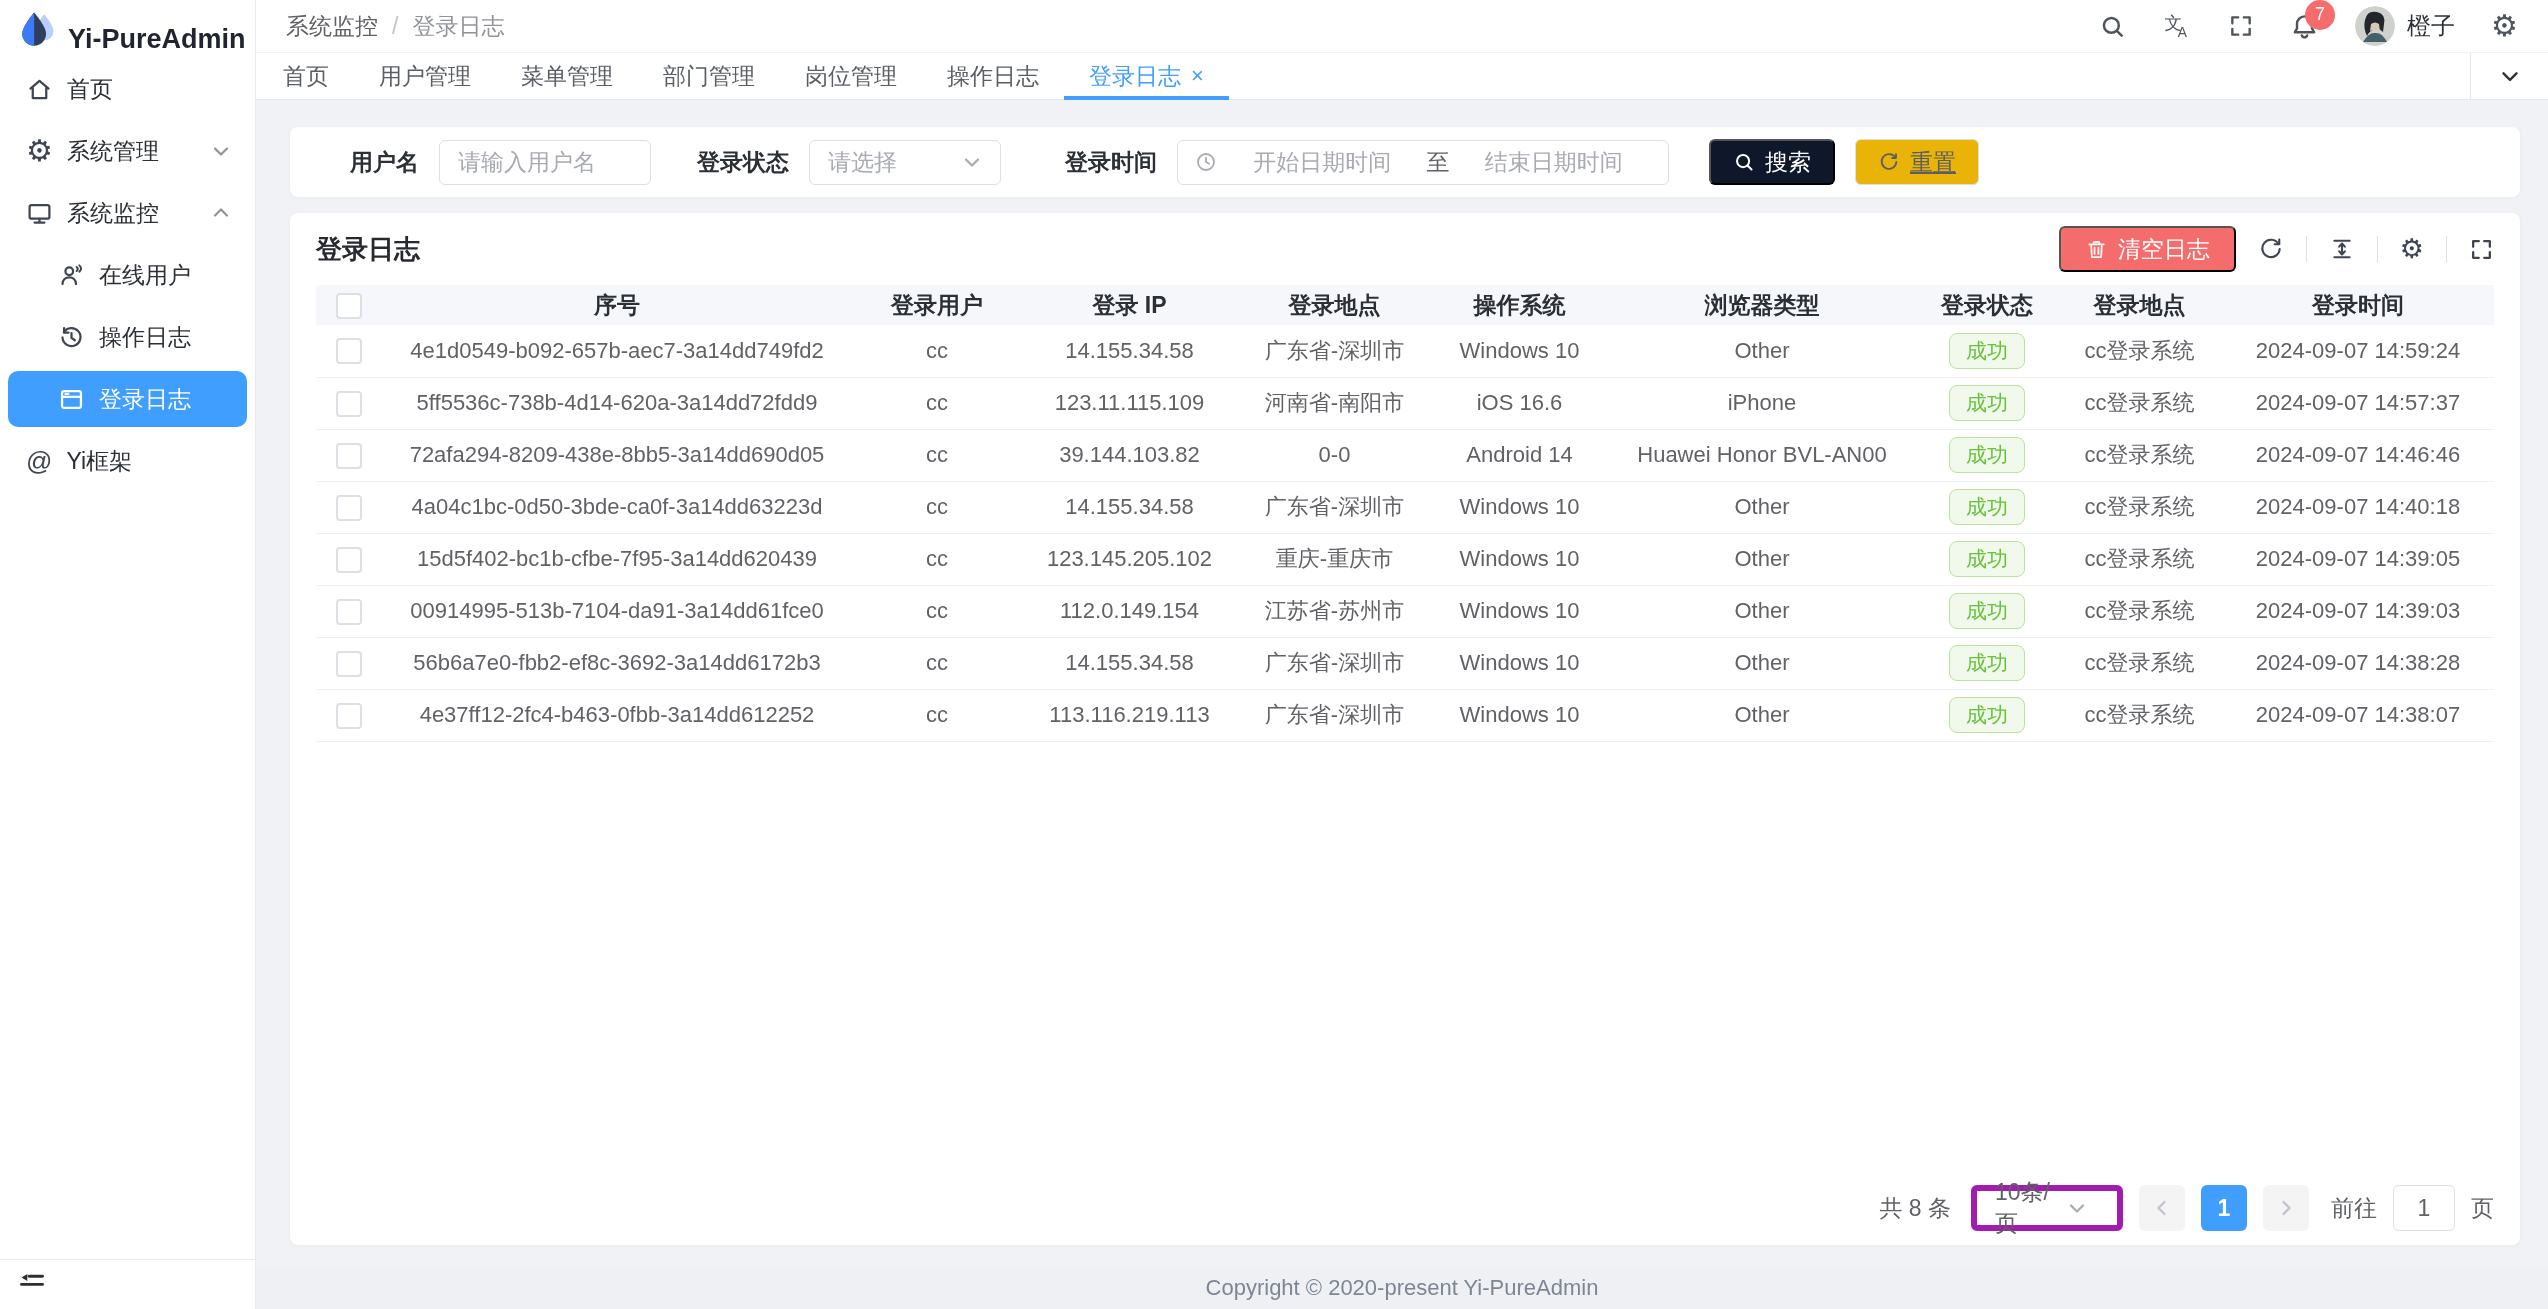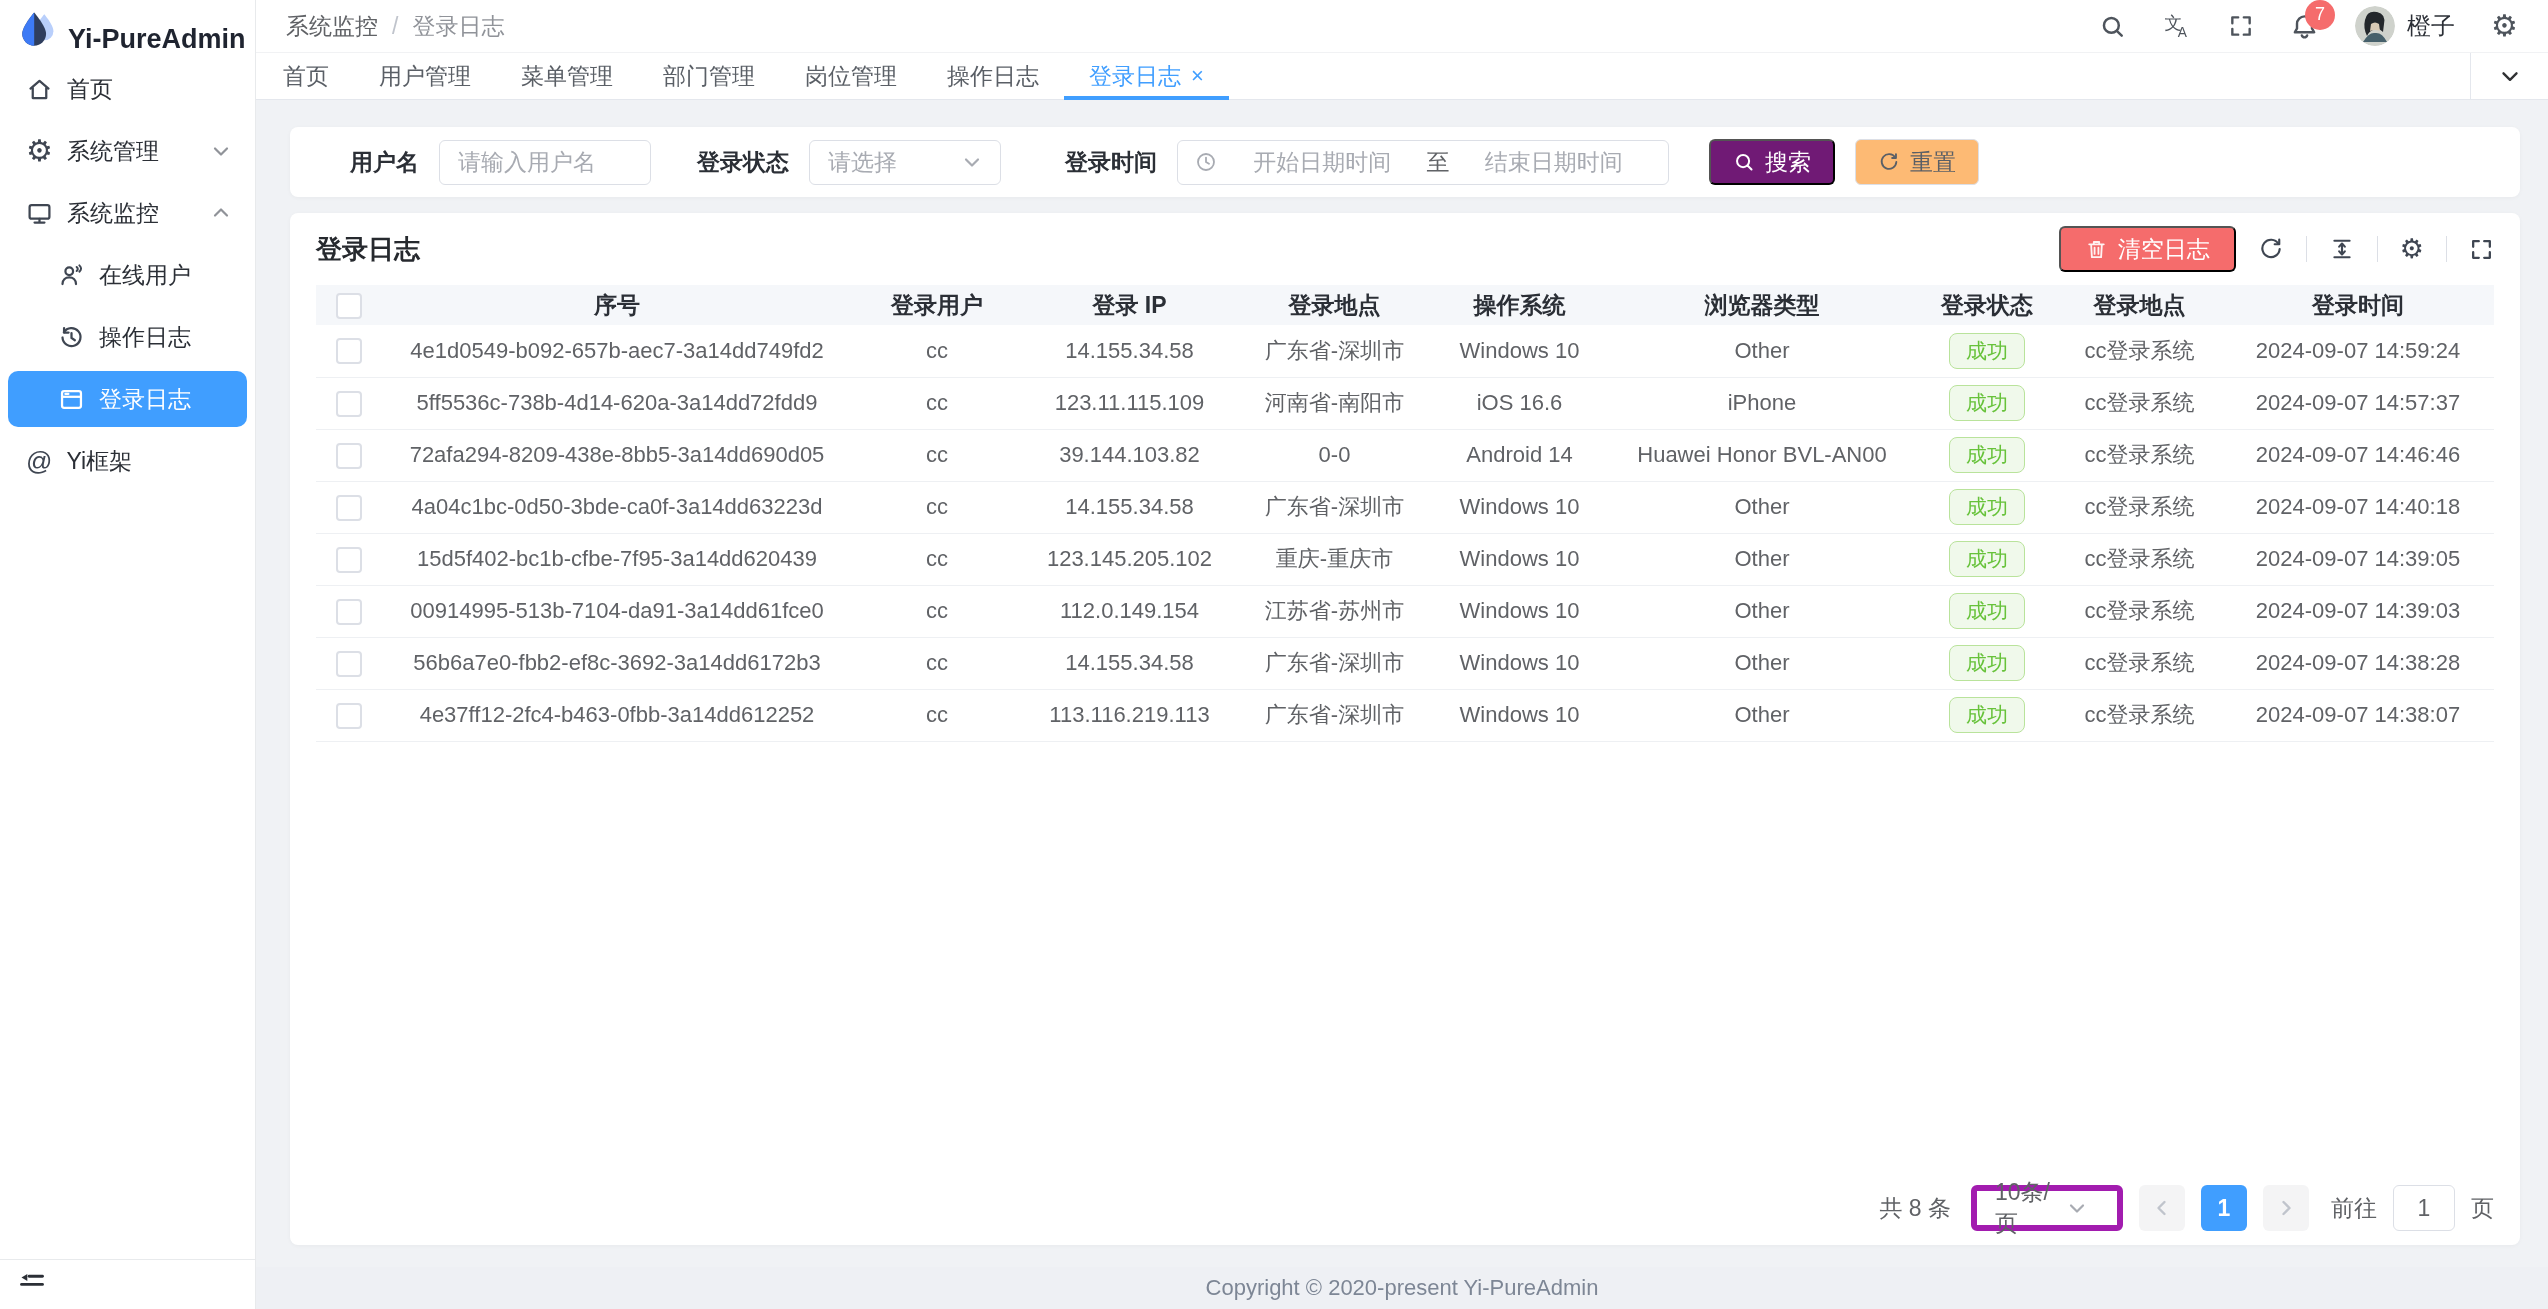--- a/index.html
+++ b/index.html
@@ -53,22 +53,22 @@
   .inp { height:45px; border:1px solid #dcdfe6; border-radius:6px; background:#fff; display:flex; align-items:center; }
   .username-input { width:212px; padding:0 18px; font-size:23px; color:#303133; font-family:inherit; }
   .username-input::placeholder { color:#a8abb2; }
   .sel { width:192px; padding:0 16px 0 18px; cursor:pointer; justify-content:space-between; }
   .sel-text { font-size:23px; color:#a8abb2; }
   .daterange { width:492px; padding:0 16px; gap:6px; }
   .dr-ph { flex:1; text-align:center; font-size:23px; color:#a8abb2; }
   .dr-to { font-size:23px; color:#606266; }
   .gap46 { width:46px; } .gap64 { width:64px; } .gap40 { width:40px; } .gap20 { width:20px; }
   .btn { height:46px; border-radius:6px; display:flex; align-items:center; justify-content:center; gap:10px; font-size:23px; cursor:pointer; padding:0 22px; }
-  .btn-primary { background:#701a75; color:#fff; }
-  .btn-plain { background:#fdba74; border:1px solid #dcdfe6; color:#5a5f66; }
+  .btn-primary { background:#0f172a; color:#fff; }
+  .btn-plain { background:#eab308; border:1px solid #dcdfe6; color:#5a5f66;text-decoration:underline; }
   .btn-danger { background:#f56c6c; color:#fff; padding:0 24px; }
 
   
   .table-card { background:#fff; border-radius:8px; margin-top:16px; height:1032px; position:relative; padding:0 26px; box-shadow:0 1px 4px rgba(0,0,0,0.04); }
   .card-head { height:72px; display:flex; align-items:center; }
   .card-title { font-size:26px; font-weight:bold; color:#26292e; }
   .card-tools { margin-left:auto; display:flex; align-items:center; gap:22px; }
   .tool-icon { color:#3f4652; cursor:pointer; display:flex; }
   .tool-sep { width:1px; height:26px; background:#dcdfe6; }
 

